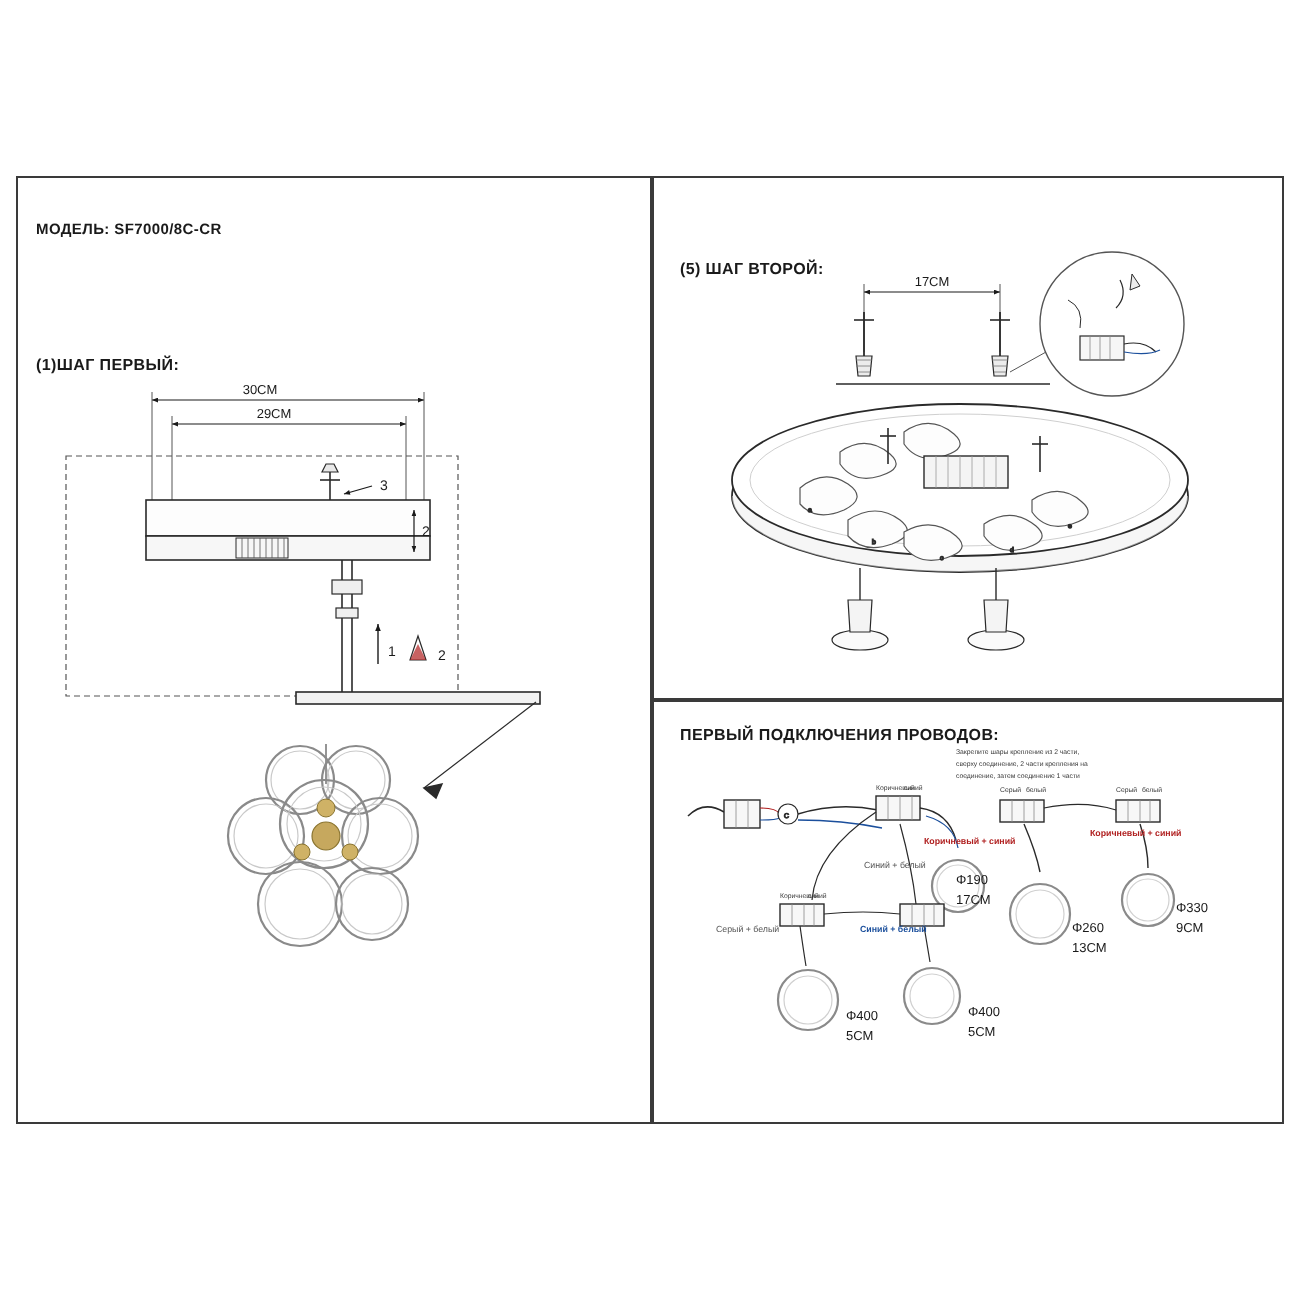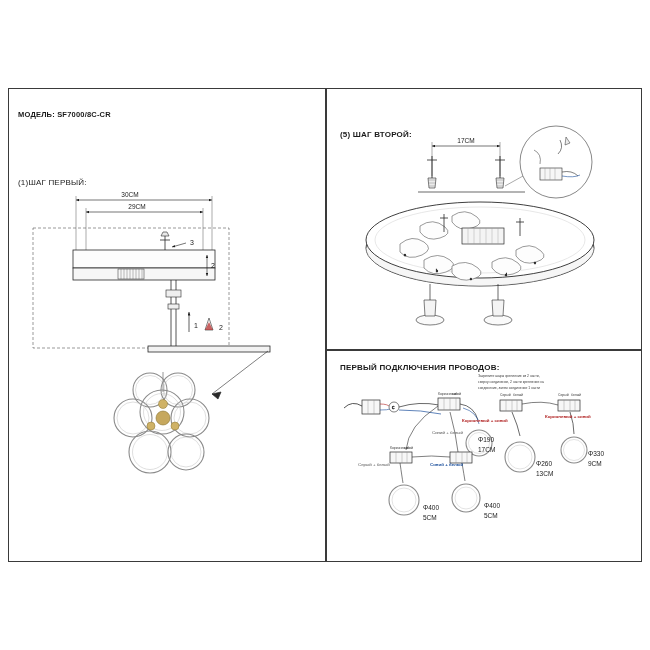--- a/index.html
+++ b/index.html
@@ -49,21 +49,21 @@
   .model-label {
     left: 18px;
     top: 110px;
     font-size: 7.5px;
     font-weight: bold;
   }
   .step1-label {
     left: 18px;
     top: 178px;
     font-size: 8px;
-    font-weight: normal;
+    font-weight: bold;
   }
   .step2-label {
     left: 340px;
     top: 130px;
     font-size: 8px;
     font-weight: bold;
   }
   .wiring-label {
     left: 340px;
     top: 363px;

